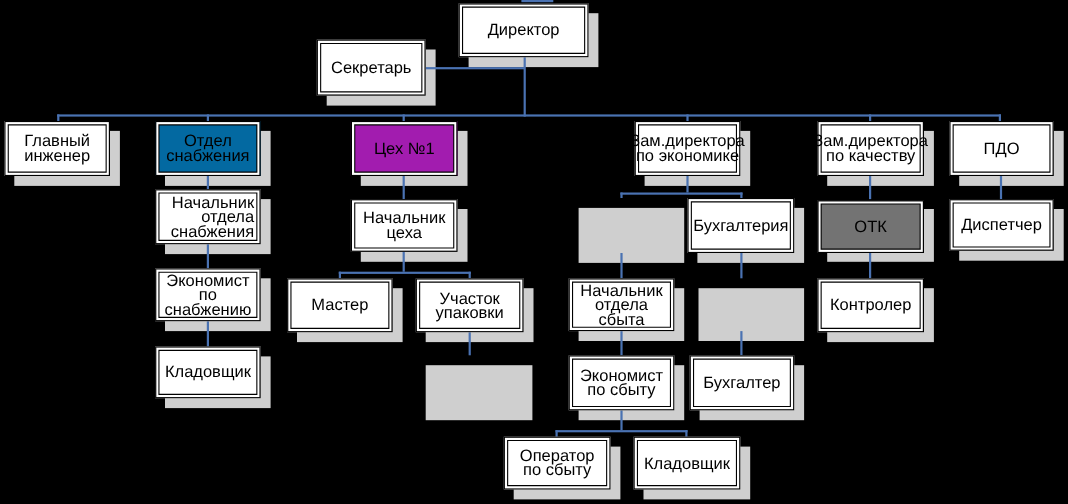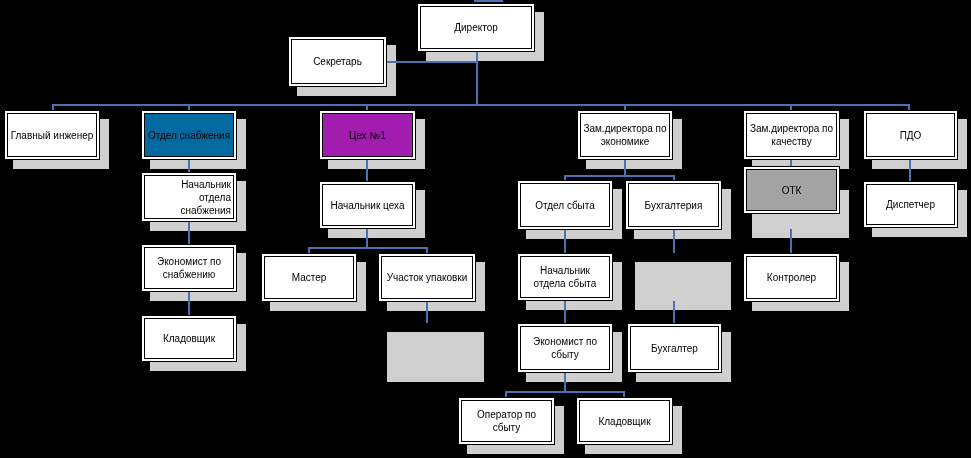--- a/index.html
+++ b/index.html
@@ -26,21 +26,21 @@
     position: absolute;
     z-index: 3;
     background: #fff;
     border: 1px solid #000;
     box-shadow: inset 0 0 0 2px #fff, inset 0 0 0 3px #000;
     box-sizing: border-box;
     display: flex;
     align-items: center;
     justify-content: center;
     text-align: center;
-    font-size: 10px;
+    font-size: 15px;
     line-height: 13px;
     color: #000;
     padding: 4px 5px;
   }
   .node span { display: block; }
 </style>
 </head>
 <body>
 
 <div id="canvas" style="width: 971px; height: 458px; background: rgb(0, 0, 0);">
@@ -139,42 +139,39 @@
     </div>
     <div class="node" style="left: 319px; top: 181px; width: 97px; height: 48px; background: rgb(255, 255, 255); border-color: rgb(0, 0, 0); color: rgb(0, 0, 0);">
       <span>Начальник цеха</span>
     </div>
     <div class="node" style="left: 261px; top: 253px; width: 96px; height: 49px; background: rgb(255, 255, 255); border-color: rgb(0, 0, 0); color: rgb(0, 0, 0);">
       <span>Мастер</span>
     </div>
     <div class="node" style="left: 378px; top: 253px; width: 98px; height: 49px; background: rgb(255, 255, 255); border-color: rgb(0, 0, 0); color: rgb(0, 0, 0);">
       <span>Участок упаковки</span>
     </div>
-    <div class="node" style="left: 517px; top: 180px; width: 96px; height: 50px; background: rgb(255, 255, 255); border-color: rgb(0, 0, 0); color: rgb(0, 0, 0);">
-      <span>Отдел сбыта</span>
-    </div>
     <div class="node" style="left: 625px; top: 180px; width: 97px; height: 50px; background: rgb(255, 255, 255); border-color: rgb(0, 0, 0); color: rgb(0, 0, 0);">
       <span>Бухгалтерия</span>
     </div>
     <div class="node" style="left: 517px; top: 253px; width: 96px; height: 48px; background: rgb(255, 255, 255); border-color: rgb(0, 0, 0); color: rgb(0, 0, 0);">
       <span>Начальник отдела сбыта</span>
     </div>
     <div class="node" style="left: 517px; top: 323px; width: 96px; height: 50px; background: rgb(255, 255, 255); border-color: rgb(0, 0, 0); color: rgb(0, 0, 0);">
       <span>Экономист по сбыту</span>
     </div>
     <div class="node" style="left: 627px; top: 323px; width: 95px; height: 50px; background: rgb(255, 255, 255); border-color: rgb(0, 0, 0); color: rgb(0, 0, 0);">
       <span>Бухгалтер</span>
     </div>
     <div class="node" style="left: 458px; top: 397px; width: 97px; height: 48px; background: rgb(255, 255, 255); border-color: rgb(0, 0, 0); color: rgb(0, 0, 0);">
       <span>Оператор по сбыту</span>
     </div>
     <div class="node" style="left: 576px; top: 397px; width: 97px; height: 48px; background: rgb(255, 255, 255); border-color: rgb(0, 0, 0); color: rgb(0, 0, 0);">
       <span>Кладовщик</span>
     </div>
-    <div class="node" style="left: 743px; top: 166px; width: 97px; height: 48px; background: #a3a3a3; border-color: rgb(0, 0, 0); color: rgb(0, 0, 0); text-align: right;">
+    <div class="node" style="left: 743px; top: 182px; width: 97px; height: 48px; background: #737373; border-color: rgb(0, 0, 0); color: rgb(0, 0, 0); text-align: right;">
       <span>ОТК</span>
     </div>
     <div class="node" style="left: 863px; top: 181px; width: 95px; height: 47px; background: rgb(255, 255, 255); border-color: rgb(0, 0, 0); color: rgb(0, 0, 0);">
       <span>Диспетчер</span>
     </div>
     <div class="node" style="left: 743px; top: 253px; width: 97px; height: 49px; background: rgb(255, 255, 255); border-color: rgb(0, 0, 0); color: rgb(0, 0, 0);">
       <span>Контролер</span>
     </div>
   </div>
 

